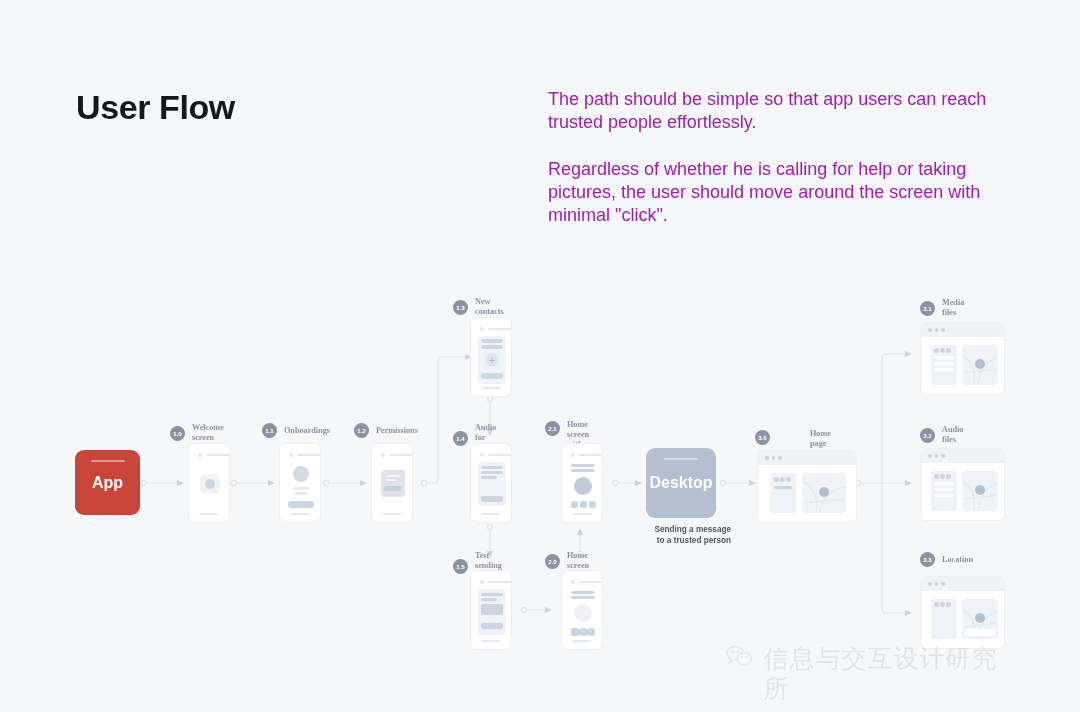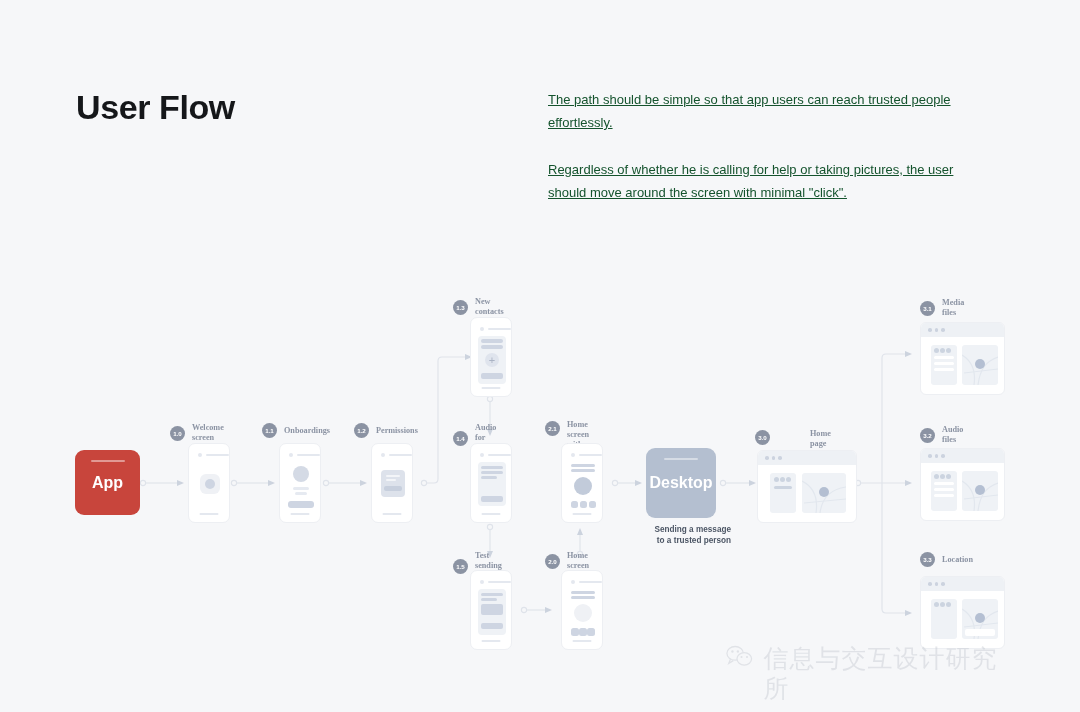--- a/index.html
+++ b/index.html
@@ -14,21 +14,21 @@
 
   
   .page-title{
     position:absolute;left:76px;top:88px;
     font-size:34px;font-weight:bold;color:#15171a;
     letter-spacing:-0.4px;
   }
   .intro{position:absolute;left:548px;top:88px;width:446px;}
   .intro p{
     margin:0 0 24px 0;
-    font-size:13px;line-height:23px;color:#14532d;text-decoration:underline;
+    font-size:18px;line-height:23px;color:#a21caf;
   }
   .intro p:last-child{margin-bottom:0;}
 
   
   .node{position:absolute;}
   .node-label{
     position:absolute;
     display:flex;align-items:center;gap:7px;
     white-space:nowrap;
   }

